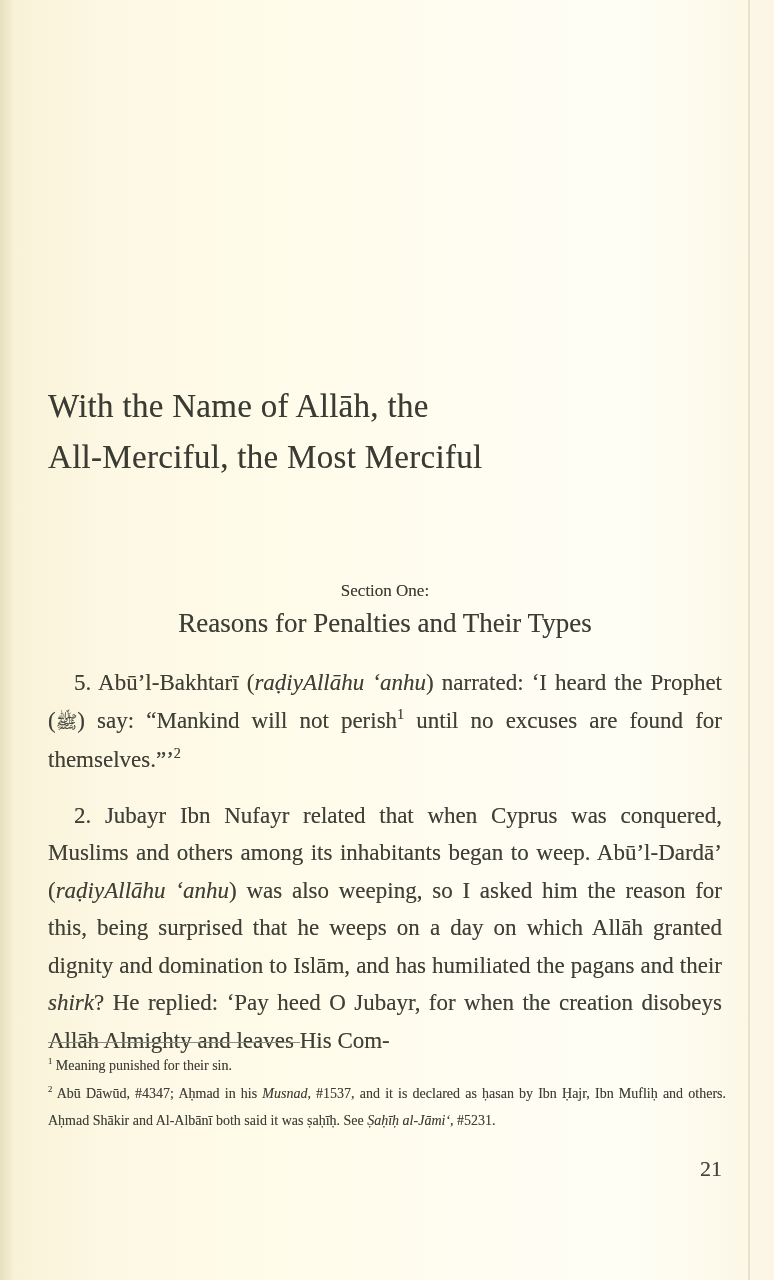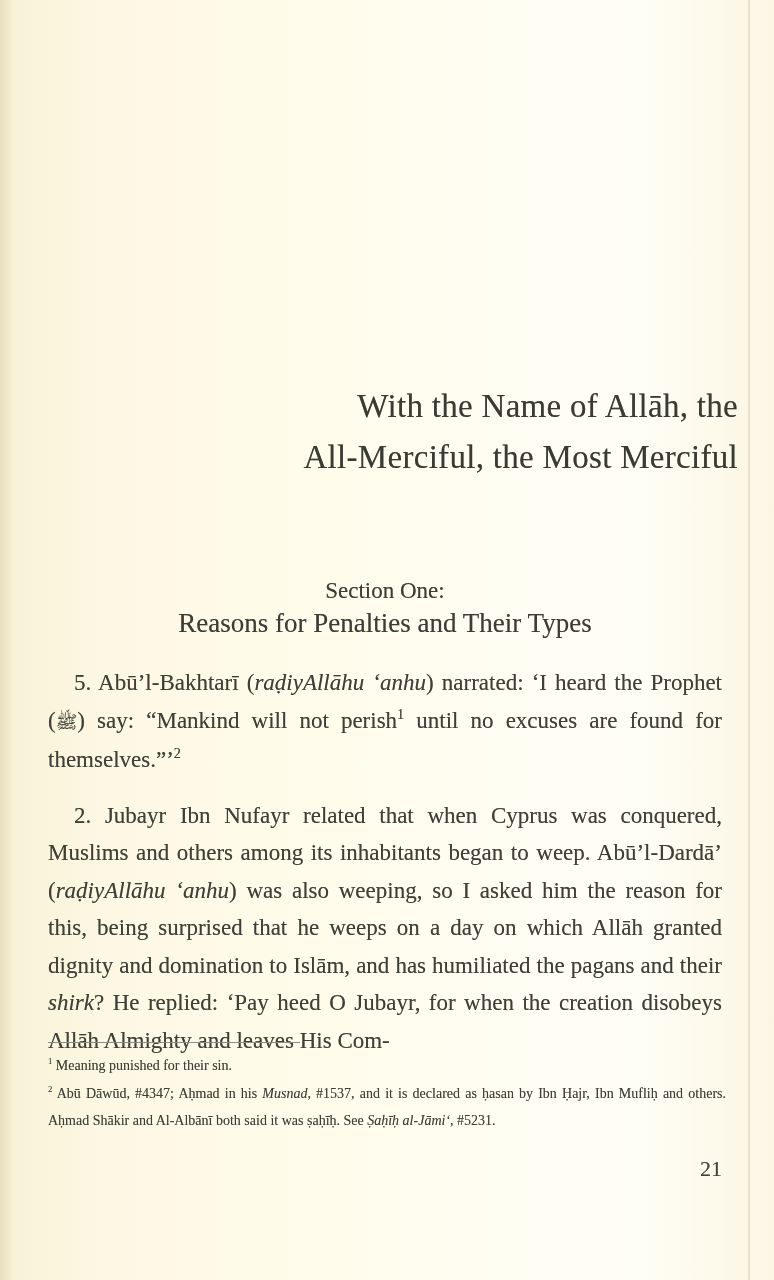--- a/index.html
+++ b/index.html
@@ -25,38 +25,38 @@
   .edge-shade-left {
     position: absolute; left: 0; top: 0; bottom: 0; width: 14px;
     background: linear-gradient(90deg, rgba(190,175,130,0.28), rgba(190,175,130,0));
   }
   .edge-line-right {
     position: absolute; right: 24px; top: 0; bottom: 0; width: 2px;
     background: rgba(205,200,175,0.45);
   }
   .chapter-title {
     position: absolute;
-    left: 64px; width: 674px;
+    left: 48px; width: 674px;
     top: 381px;
-    text-align: right;
+    text-align: left;
     font-size: 33px;
     line-height: 51px;
     color: #3a3b33;
     letter-spacing: 0.3px;
     text-shadow: 0 0 0.6px rgba(62,63,54,0.55);
   }
   .section-heading {
     position: absolute;
     left: 48px; width: 674px;
     top: 576px;
     text-align: center;
     color: #3c3d35;
     text-shadow: 0 0 0.5px rgba(62,63,54,0.5);
   }
-  .section-heading .line1 { font-size: 23px; line-height: 30px; }
+  .section-heading .line1 { font-size: 17px; line-height: 30px; }
   .section-heading .line2 { font-size: 27px; line-height: 34px; }
   .body-block {
     position: absolute;
     left: 48px; width: 674px;
     top: 664px;
   }
   .body-block p {
     margin: 0 0 18px 0;
     font-size: 23px;
     line-height: 37.5px;

